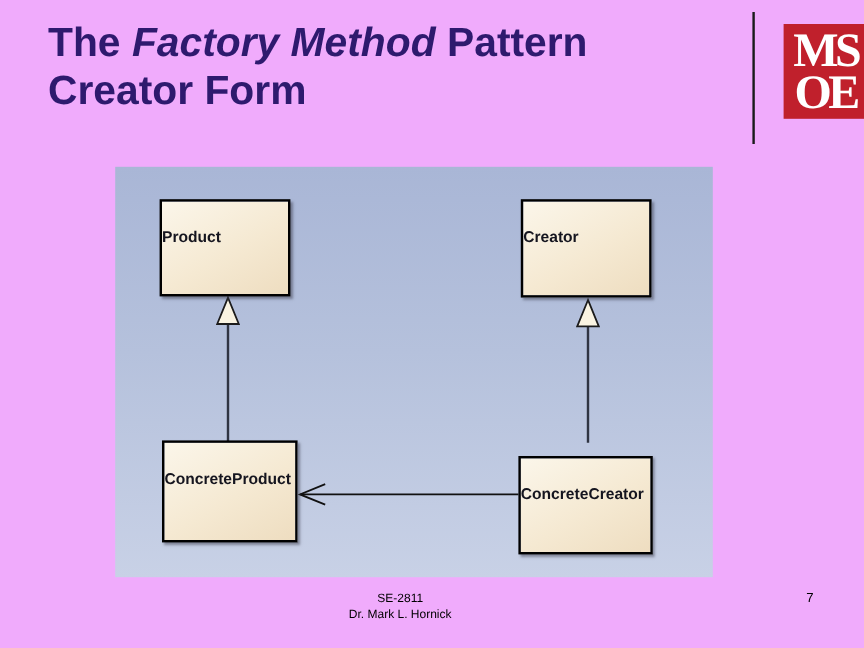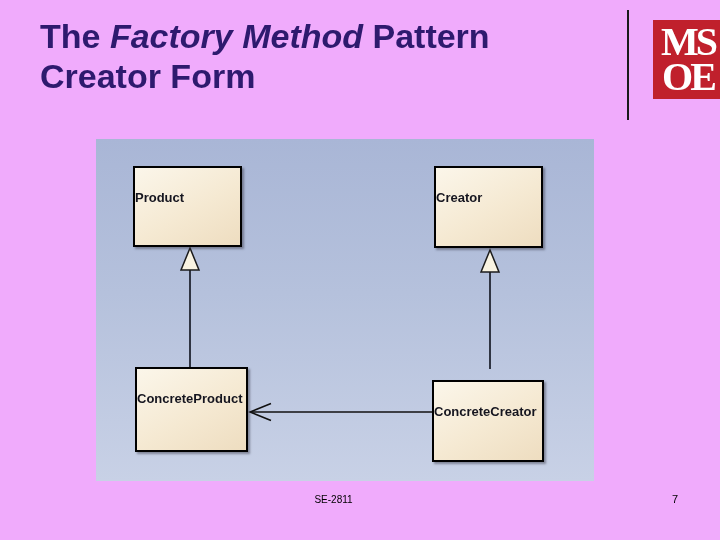--- a/index.html
+++ b/index.html
@@ -149,16 +149,17 @@
       <span>Creator</span>
     </div>
     <div class="uml-box box-concretecreator">
       <span>ConcreteCreator</span>
     </div>
 
   </div>
 
   <div class="footer">
     <div>SE-2811</div>
+    <div>Dr. Mark L. Hornick</div>
   </div>
   <div class="page-number">7</div>
 
 </div>
 
 </body></html>

